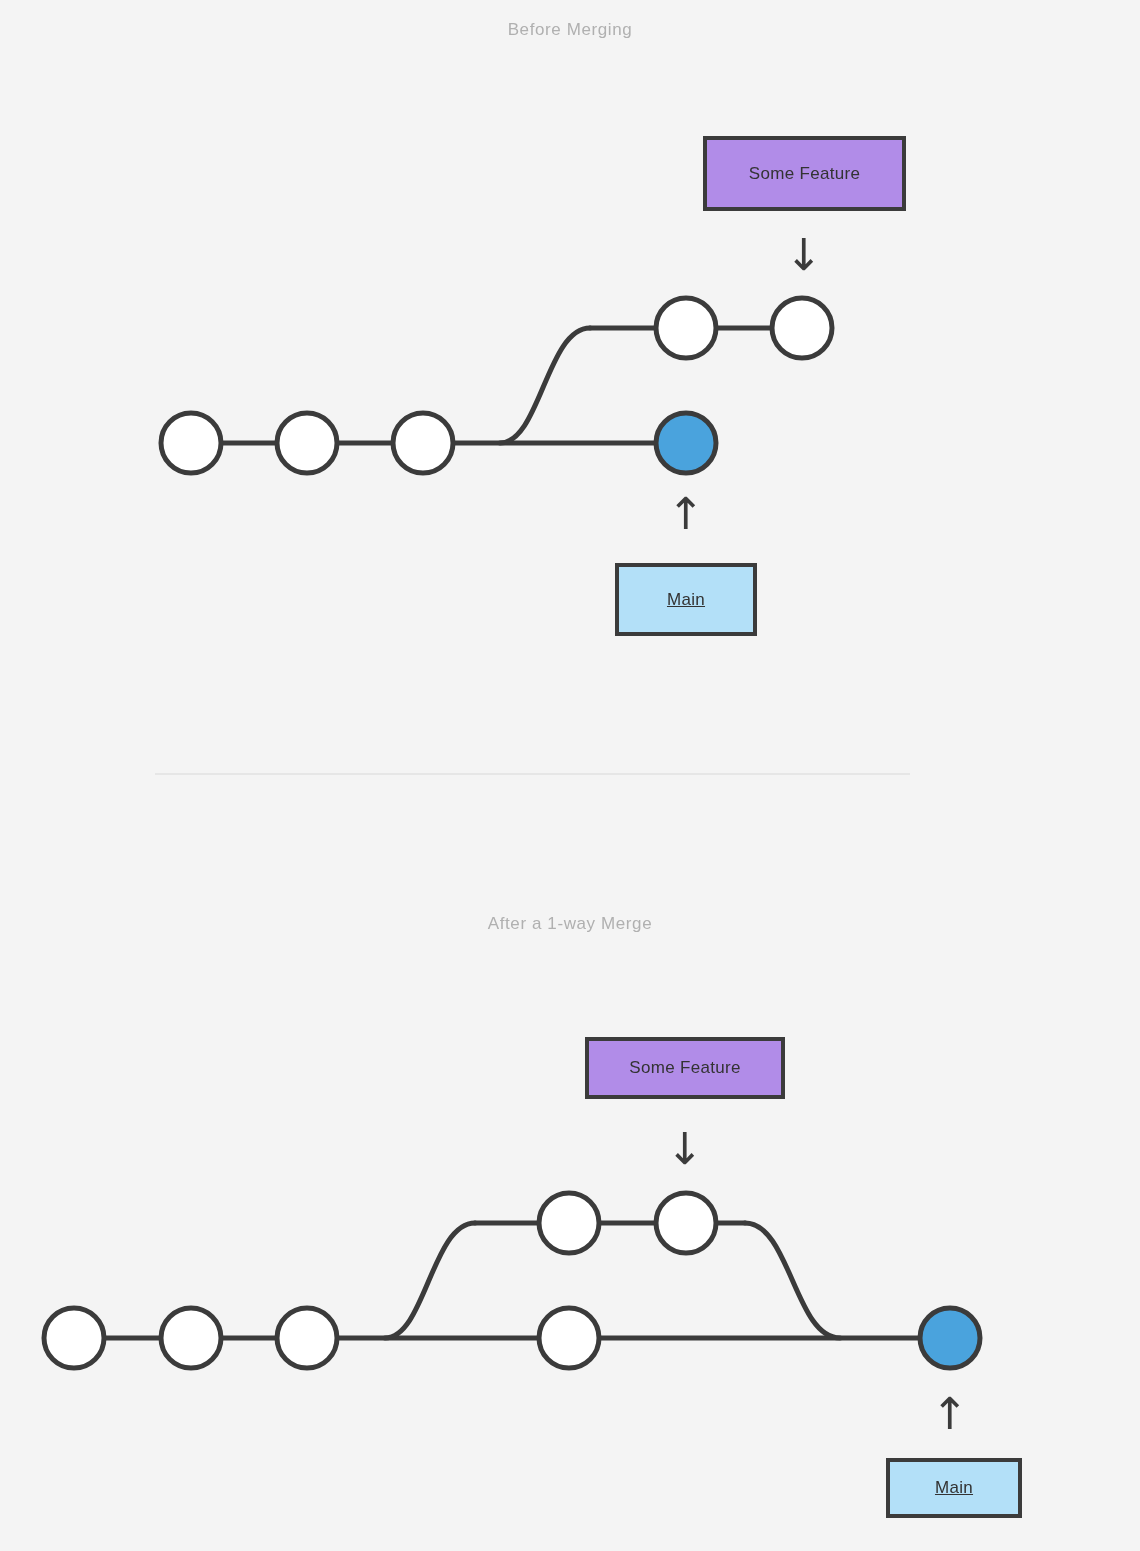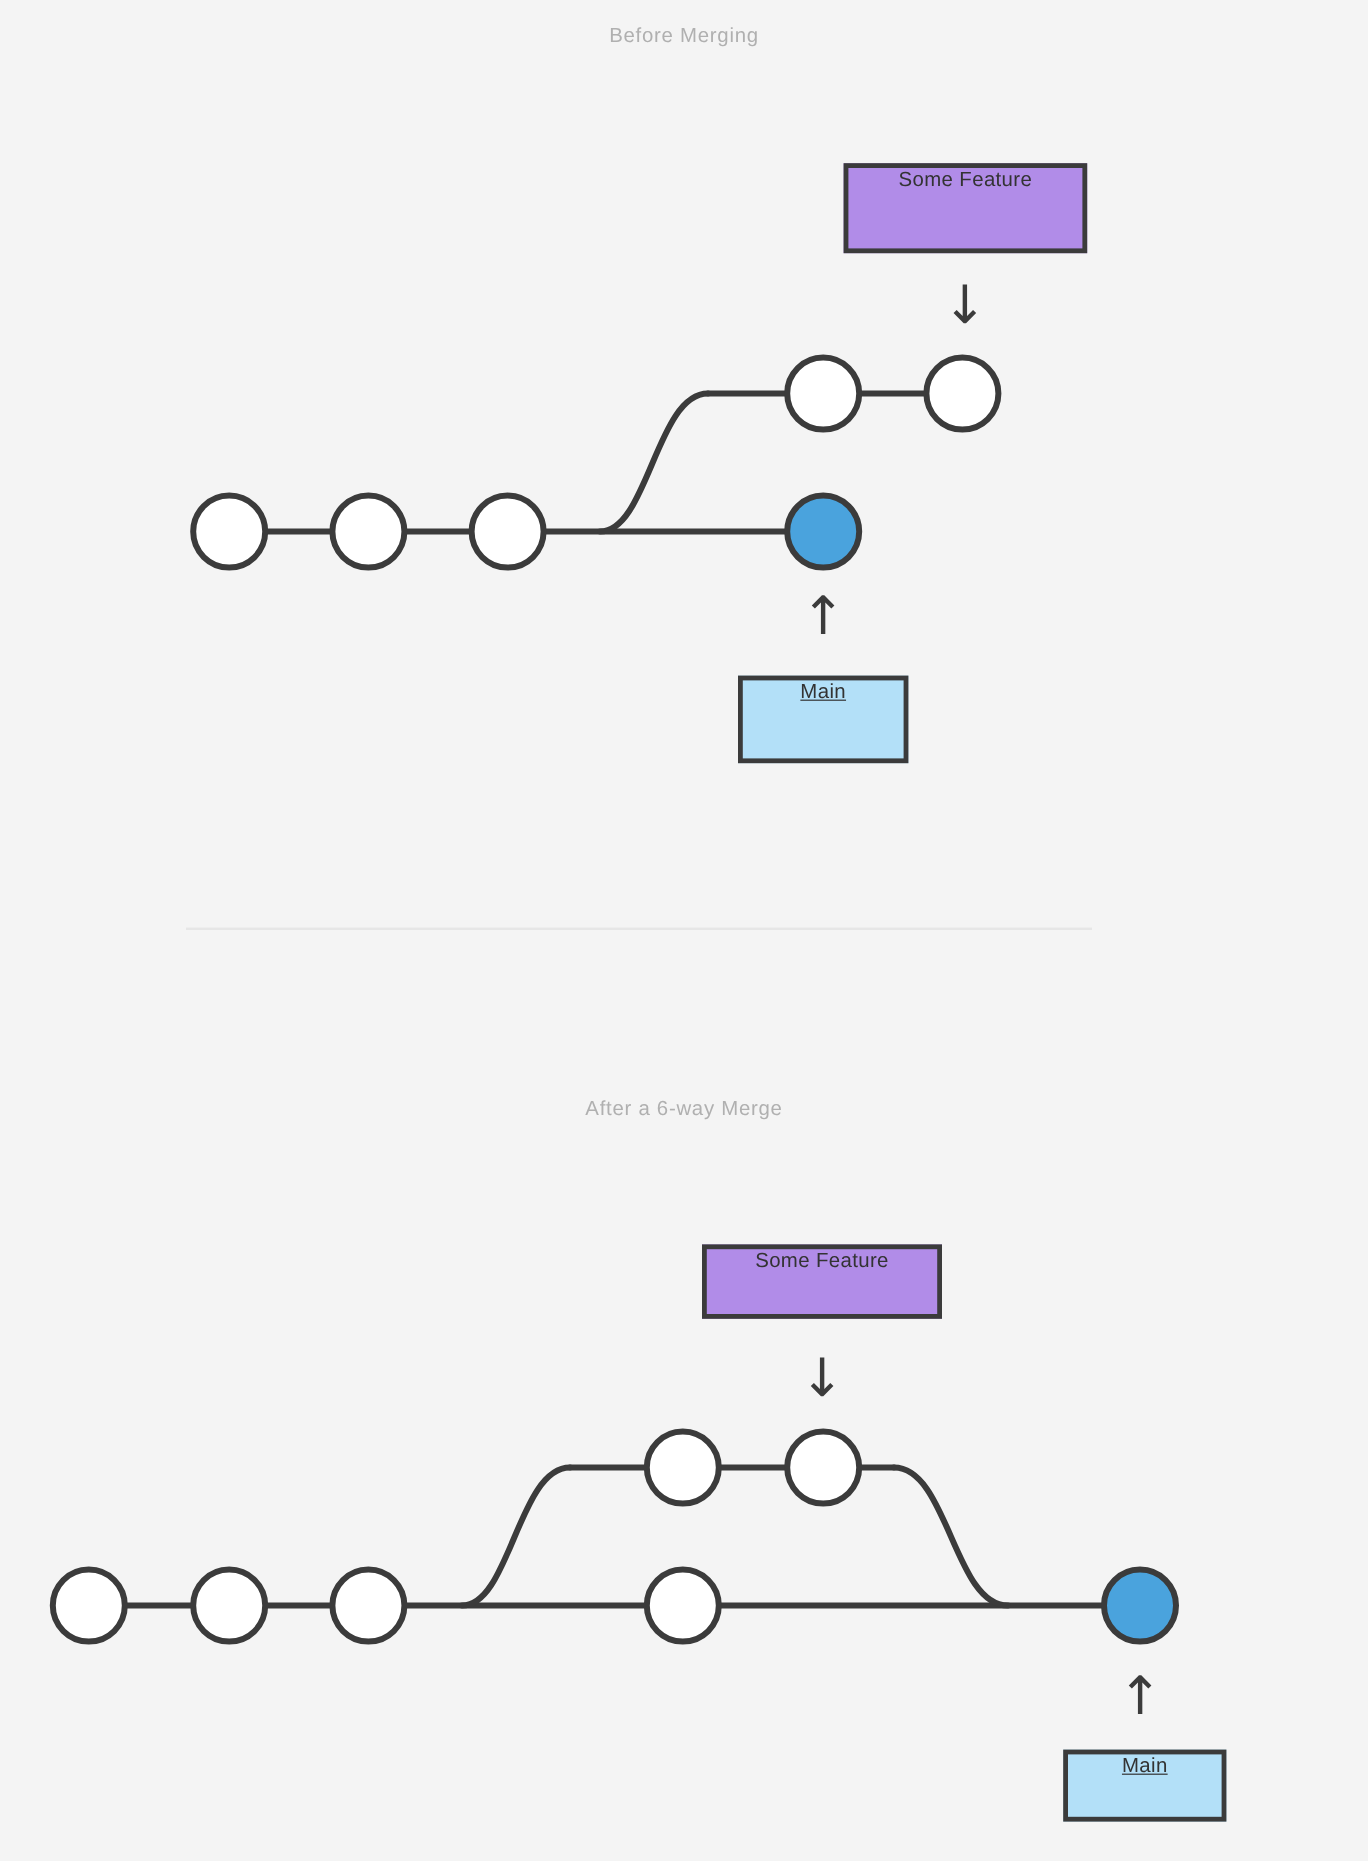--- a/index.html
+++ b/index.html
@@ -40,21 +40,21 @@
     width: 1140px;
   }
   #figure-before .svg-canvas { height: 790px; }
   #figure-after  .svg-canvas { height: 761px; }
 
   .branch-label {
     position: absolute;
     box-sizing: border-box;
     border: 4px solid #3b3b3b;
     display: flex;
-    align-items: flex-start;
+    align-items: center;
     justify-content: center;
     font-size: 17px;
     color: #333333;
     letter-spacing: 0.3px;
   }
   .label-feature { background: #b18ce8; }
   .label-main    { background: #b3e0f8; text-decoration: underline; }
 
   .arrow-glyph {
     position: absolute;
@@ -111,21 +111,21 @@
   <div class="branch-label label-main" style="left:615px; top:563px; width:142px; height:73px;">
     <span>Main</span>
   </div>
 
 </div>
 
 <div class="section-divider"></div>
 
 <div class="diagram-figure" id="figure-after">
 
-  <div class="figure-title">After a 6-way Merge</div>
+  <div class="figure-title">After a 1-way Merge</div>
 
   <svg class="svg-canvas" viewBox="0 0 1140 761">
     <g fill="none" stroke="#3b3b3b" stroke-width="5" stroke-linecap="round">
 
       <path d="M 74 548 L 950 548"></path>
 
       <path d="M 385 548 C 425 548 432 433 475 433"></path>
 
       <path d="M 475 433 L 745 433"></path>
 

